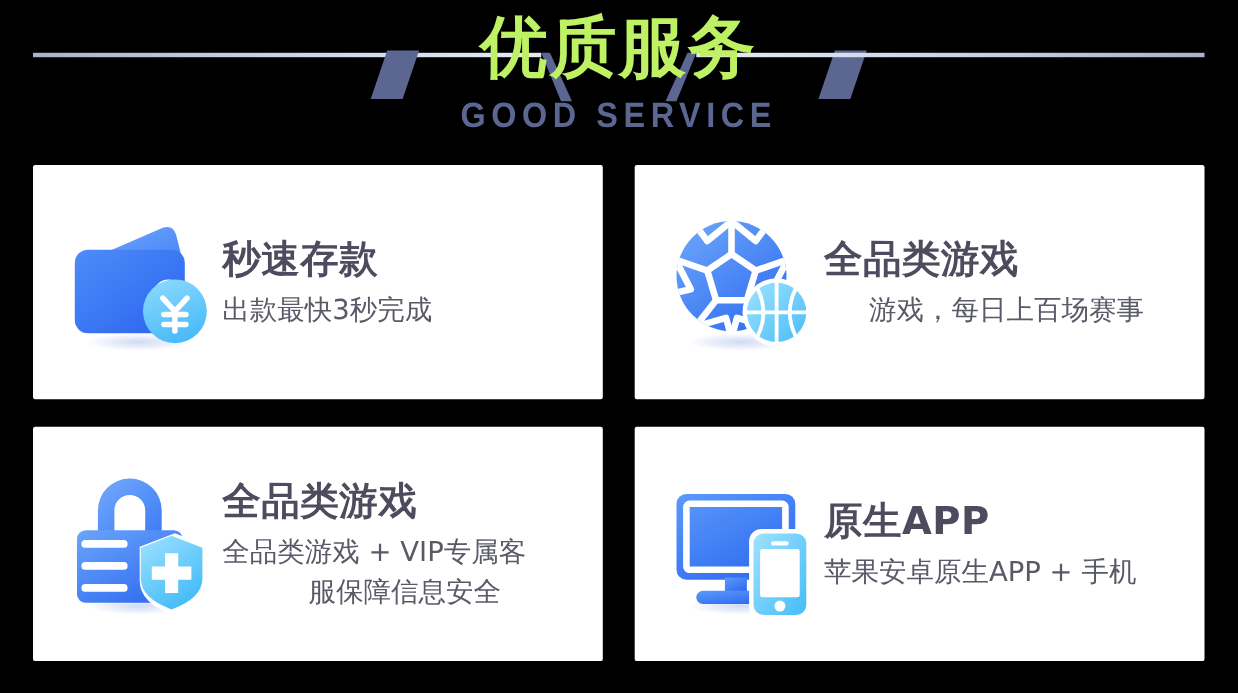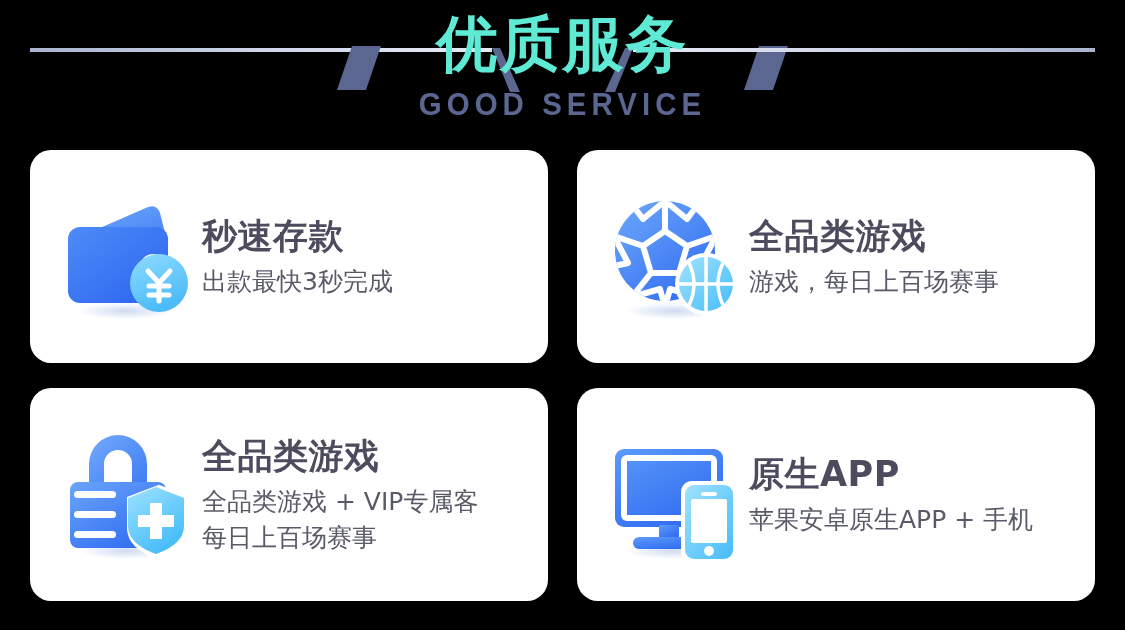--- a/index.html
+++ b/index.html
@@ -39,21 +39,21 @@
     width: 1125px;
     text-align: center;
   }
 
   .title-cn {
     font-family: "DejaVu Sans", "Liberation Sans", sans-serif;
     font-size: 61px;
     font-weight: 700;
     line-height: 72px;
     letter-spacing: 2px;
-    color: #5eead4;
+    color: #bef264;
   }
 
   .title-en {
     margin-top: 6px;
     font-family: "Liberation Sans", "DejaVu Sans", sans-serif;
     font-size: 32px;
     font-weight: 700;
     line-height: 36px;
     letter-spacing: 5.5px;
     color: #5b6791;
@@ -69,21 +69,21 @@
     display: grid;
     grid-template-columns: 518px 518px;
     grid-template-rows: 213px 213px;
     column-gap: 29px;
     row-gap: 25px;
   }
 
   .card {
     position: relative;
     background: #ffffff;
-    border-radius: 21px;
+    border-radius: 2px;
     display: flex;
     align-items: center;
     padding-left: 30px;
     overflow: hidden;
   }
 
   .card-icon {
     flex: 0 0 auto;
     width: 136px;
     height: 136px;
@@ -109,21 +109,21 @@
   .card-desc {
     margin-top: 6px;
     font-family: "DejaVu Sans", "Liberation Sans", sans-serif;
     font-size: 25px;
     font-weight: 400;
     line-height: 36px;
     letter-spacing: 0px;
     color: #595a68;
   }
 
-  .card-desc-l2 { display: block; }
+  .card-desc-l2 { display: block; text-align: center; }
 
   svg { display: block; overflow: visible; }
 </style>
 </head>
 <body>
 
 <div class="header">
 
   <svg class="header-rules" viewBox="0 0 1125 100" width="1125" height="100">
     <defs>
@@ -313,21 +313,21 @@
         <path d="M 96 60 L 124 71 L 124 99 Q 124 117 96 127
                  Q 68 117 68 99 L 68 71 Z" fill="url(#shd)"></path>
         <path d="M 90 76 L 102 76 L 102 88 L 114 88 L 114 100 L 102 100
                  L 102 112 L 90 112 L 90 100 L 78 100 L 78 88 L 90 88 Z" fill="#ffffff"></path>
       </svg>
     </div>
     <div class="card-text">
       <div class="card-title">全品类游戏</div>
       <div class="card-desc">
         <span>全品类游戏 + VIP专属客</span>
-        <span class="card-desc-l2">每日上百场赛事</span>
+        <span class="card-desc-l2">服保障信息安全</span>
       </div>
     </div>
   </div>
 
   <div class="card">
     <div class="card-icon">
       <svg viewBox="0 0 136 136" width="136" height="136">
         <defs>
           <linearGradient id="mn" x1="0" y1="0" x2="0.7" y2="1">
             <stop offset="0" stop-color="#5c9afa"></stop>

